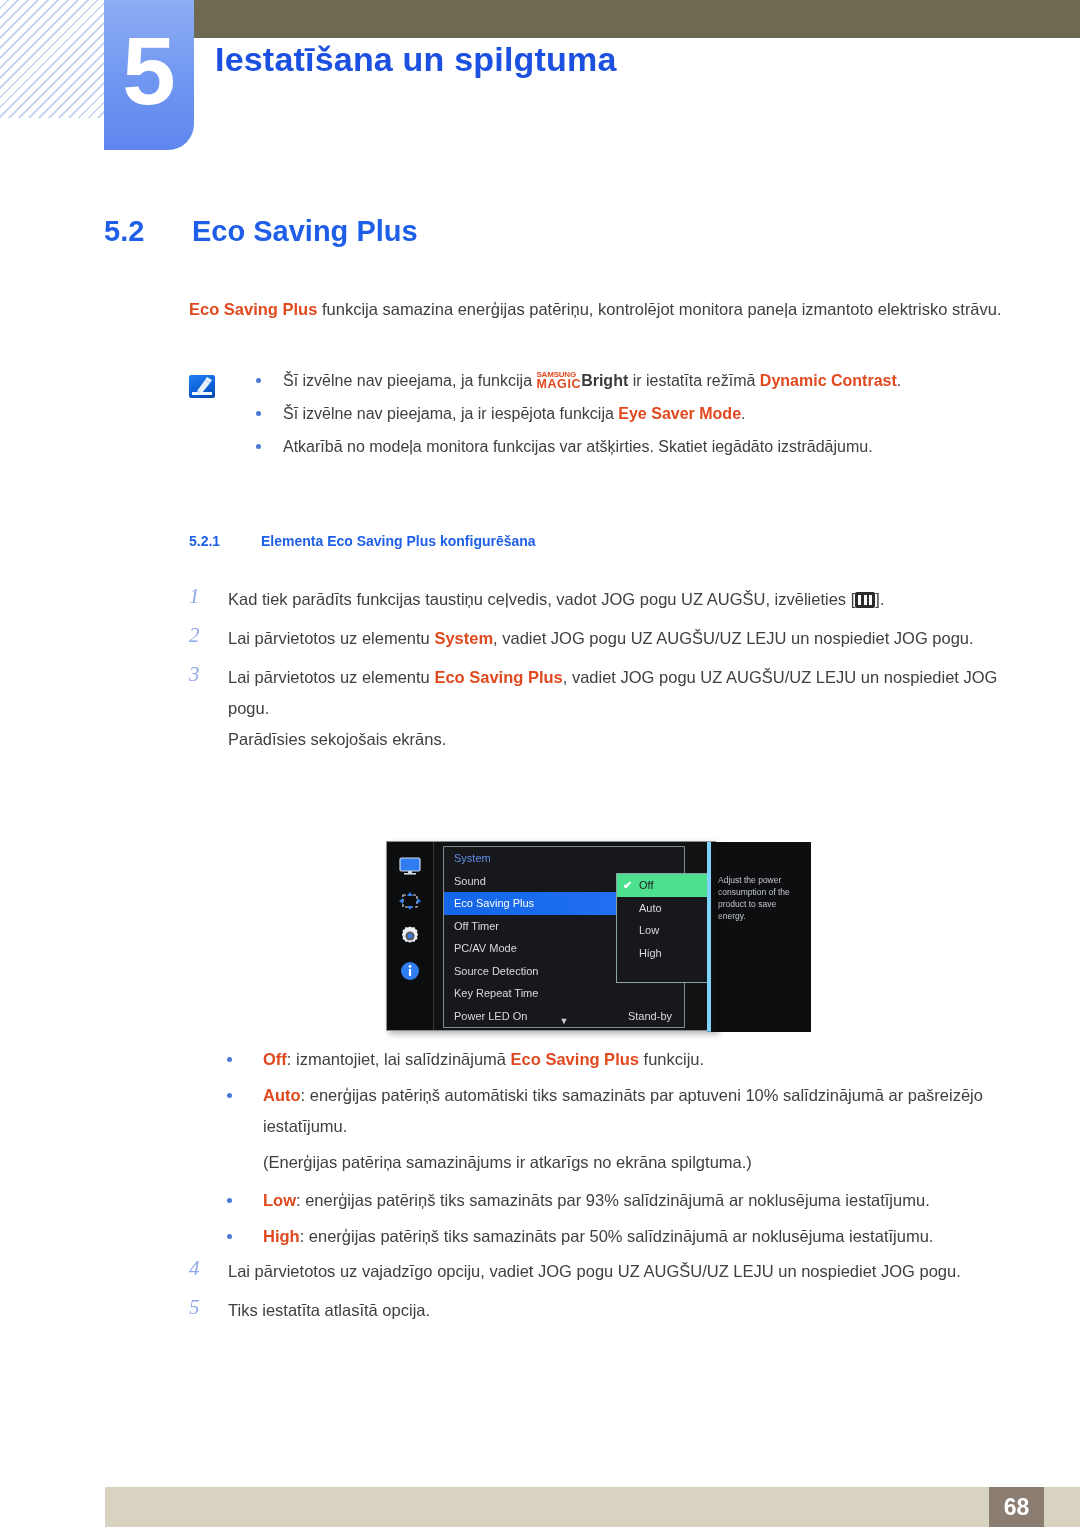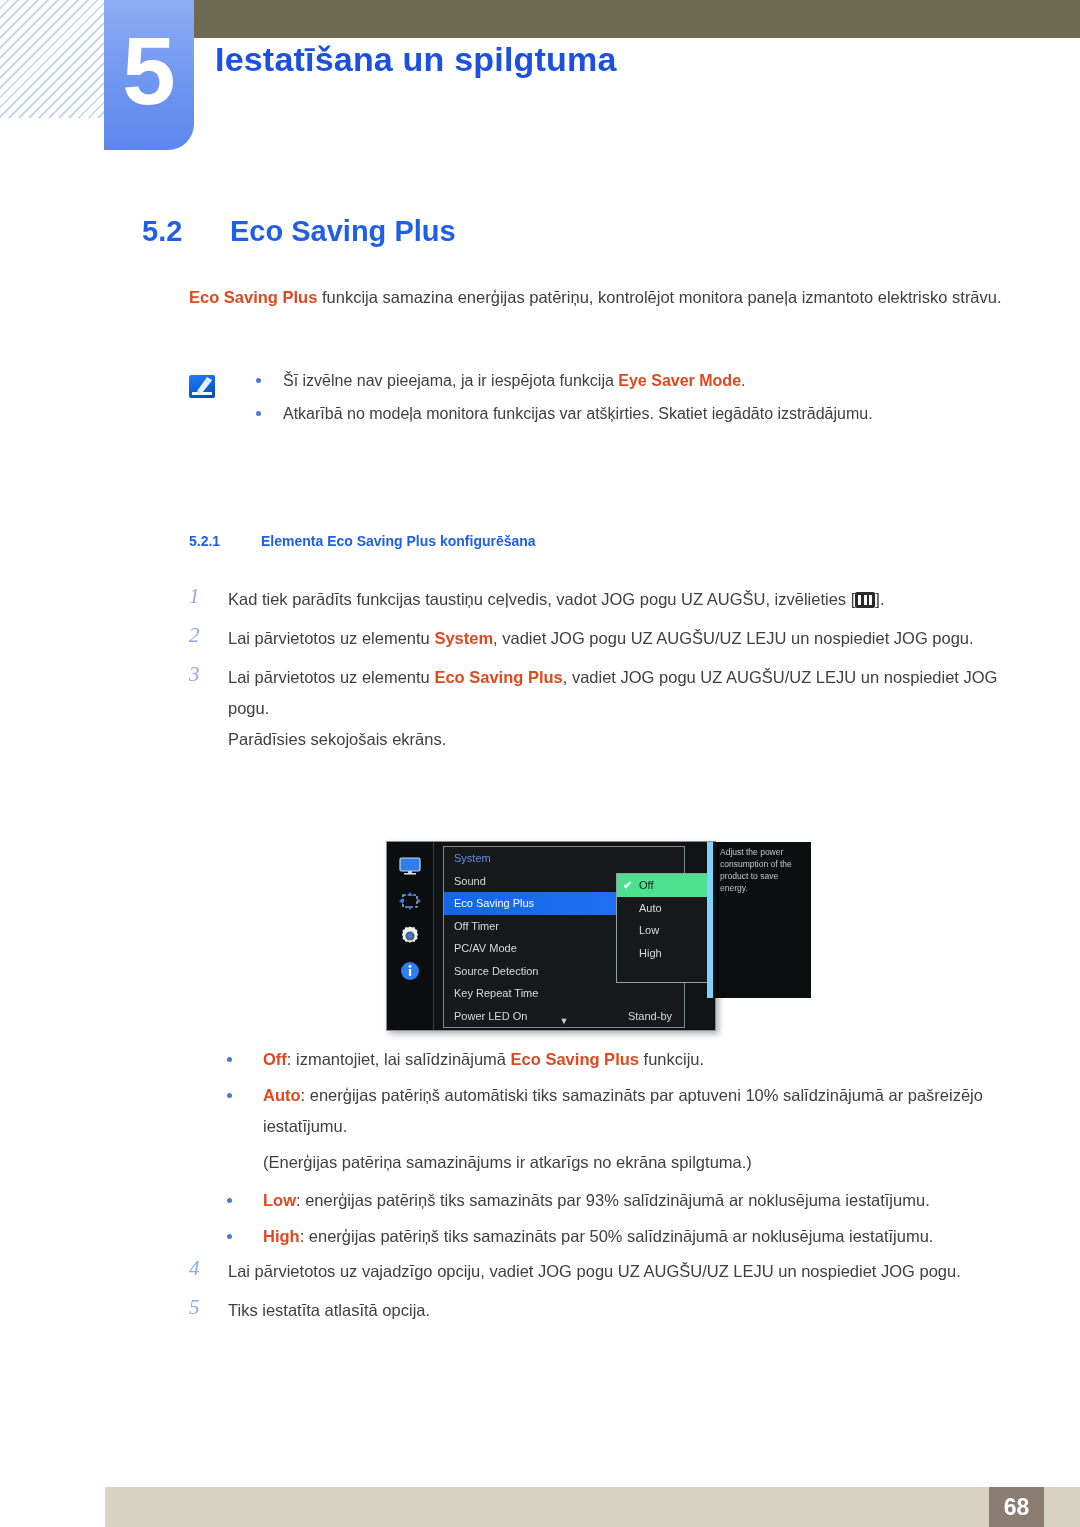--- a/index.html
+++ b/index.html
@@ -33,27 +33,27 @@
     color: #ffffff; font-size: 96px; font-weight: 700; line-height: 1;
     padding-bottom: 8px;
   }
   .hdr-title {
     position: absolute; left: 215px; top: 40px;
     color: #1b50e0; font-size: 34px; font-weight: 700; letter-spacing: 0.2px;
   }
 
   .sec-title {
     position: absolute; left: 104px; top: 215px;
-    color: #1f5fe8; font-size: 29px; font-weight: 700; margin-left: 38px;
+    color: #1f5fe8; font-size: 29px; font-weight: 700;
   }
   .sec-title .num { display: inline-block; width: 88px; }
 
   .body-text { color: #404040; font-size: 16.5px; line-height: 31px; }
   .intro {
-    position: absolute; left: 189px; top: 282px; width: 825px;
+    position: absolute; left: 189px; top: 294px; width: 825px;
   }
   .kw { color: #e0481e; font-weight: 700; }
 
   
   .note-icon {
     position: absolute; left: 189px; top: 375px; width: 26px; height: 23px;
     background: linear-gradient(160deg, #1f7ff0 0%, #0b5fd6 60%, #0747a8 100%);
     border-radius: 2px; overflow: hidden;
   }
   .note-icon svg { display: block; }
@@ -150,23 +150,23 @@
   }
   .osd-sub .srow.sel {
     background: #4ce08f; color: #1c1c1c;
   }
   .osd-sub .srow.sel .chk {
     position: absolute; left: 6px; top: 0; color: #ffffff; font-size: 11px;
     font-weight: 700;
   }
 
   .osd-desc {
-    position: absolute; left: 320px; top: 0; width: 104px; height: 156px;
-    background: #0d0e10; border-left: 6px solid #7dd3fc;
-    color: #c4c7cb; font-size: 8.5px; line-height: 12px; padding: 4px 7px;
+    position: absolute; left: 320px; top: 0; width: 104px; height: 190px;
+    background: #0d0e10; border-left: 4px solid #7dd3fc;
+    color: #c4c7cb; font-size: 8.5px; line-height: 12px; padding: 32px 7px;
   }
   .osd-shadow {
     position: absolute; left: 386px; top: 841px; width: 330px; height: 190px;
     box-shadow: 3px 3px 6px rgba(0,0,0,0.30); pointer-events: none;
   }
 
   
   .opts { position: absolute; left: 219px; top: 1044px; width: 800px; }
   .opt-li {
     position: relative; padding-left: 44px; margin-bottom: 5px;
@@ -219,20 +219,24 @@
     <svg width="26" height="23" viewBox="0 0 26 23">
       <rect x="0" y="0" width="26" height="23" fill="none"></rect>
       <path d="M3 17 L23 17 L23 20 L3 20 Z" fill="#ffffff" opacity="0.95"></path>
       <path d="M8 16 L16 5 L21 8 L13 18 Z" fill="#ffffff" opacity="0.9"></path>
       <path d="M8 16 L13 18 L9 19 Z" fill="#d8e6fb"></path>
       <path d="M16 5 L18 2 L23 5 L21 8 Z" fill="#eaf2fd"></path>
     </svg>
   </div>
 
   <div class="notes">
+    <div class="note-li">
+      <span class="bul"></span>
+      <span>Šī izvēlne nav pieejama, ja funkcija </span><span class="magic"><span class="sam">SAMSUNG</span><span class="mag">MAGIC</span></span><span class="magic-bright">Bright</span><span> ir iestatīta režīmā </span><span class="kw">Dynamic Contrast</span><span>.</span>
+    </div>
     <div class="note-li">
       <span class="bul"></span>
       <span>Šī izvēlne nav pieejama, ja ir iespējota funkcija </span><span class="kw">Eye Saver Mode</span><span>.</span>
     </div>
     <div class="note-li">
       <span class="bul"></span>
       <span>Atkarībā no modeļa monitora funkcijas var atšķirties. Skatiet iegādāto izstrādājumu.</span>
     </div>
   </div>
 

